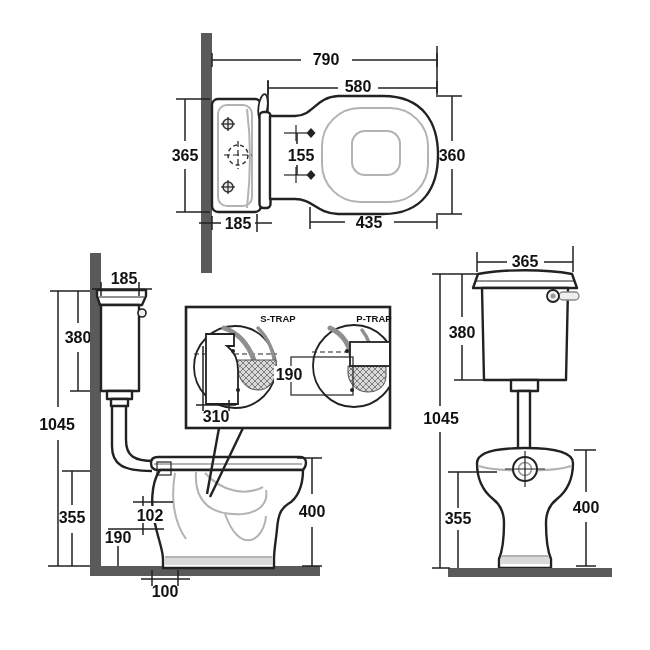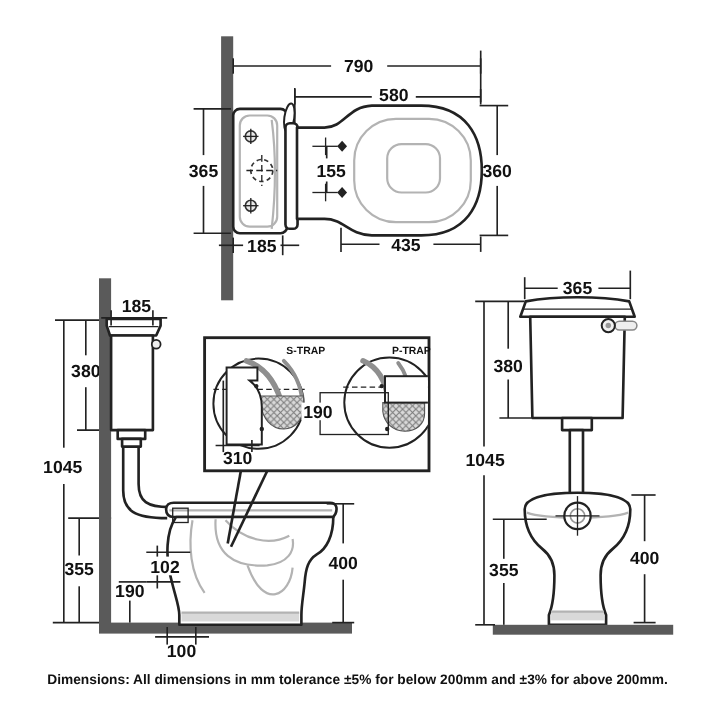--- a/index.html
+++ b/index.html
@@ -333,14 +333,13 @@
     <g>
       <line class="dim" x1="586" y1="450" x2="586" y2="492"></line>
       <line class="dim" x1="586" y1="522" x2="586" y2="566"></line>
       <line class="dim" x1="574" y1="450" x2="596" y2="450"></line>
       <line class="dim" x1="576" y1="566" x2="596" y2="566"></line>
       <text class="dlbl" x="586" y="513">400</text>
     </g>
   </g>
 </svg>
 
-<div id="note">Dimensions: All dimensions in mm tolerance ±5% for below 200mm and ±3% for above 200mm.</div>
 </div>
 
 </body></html>

